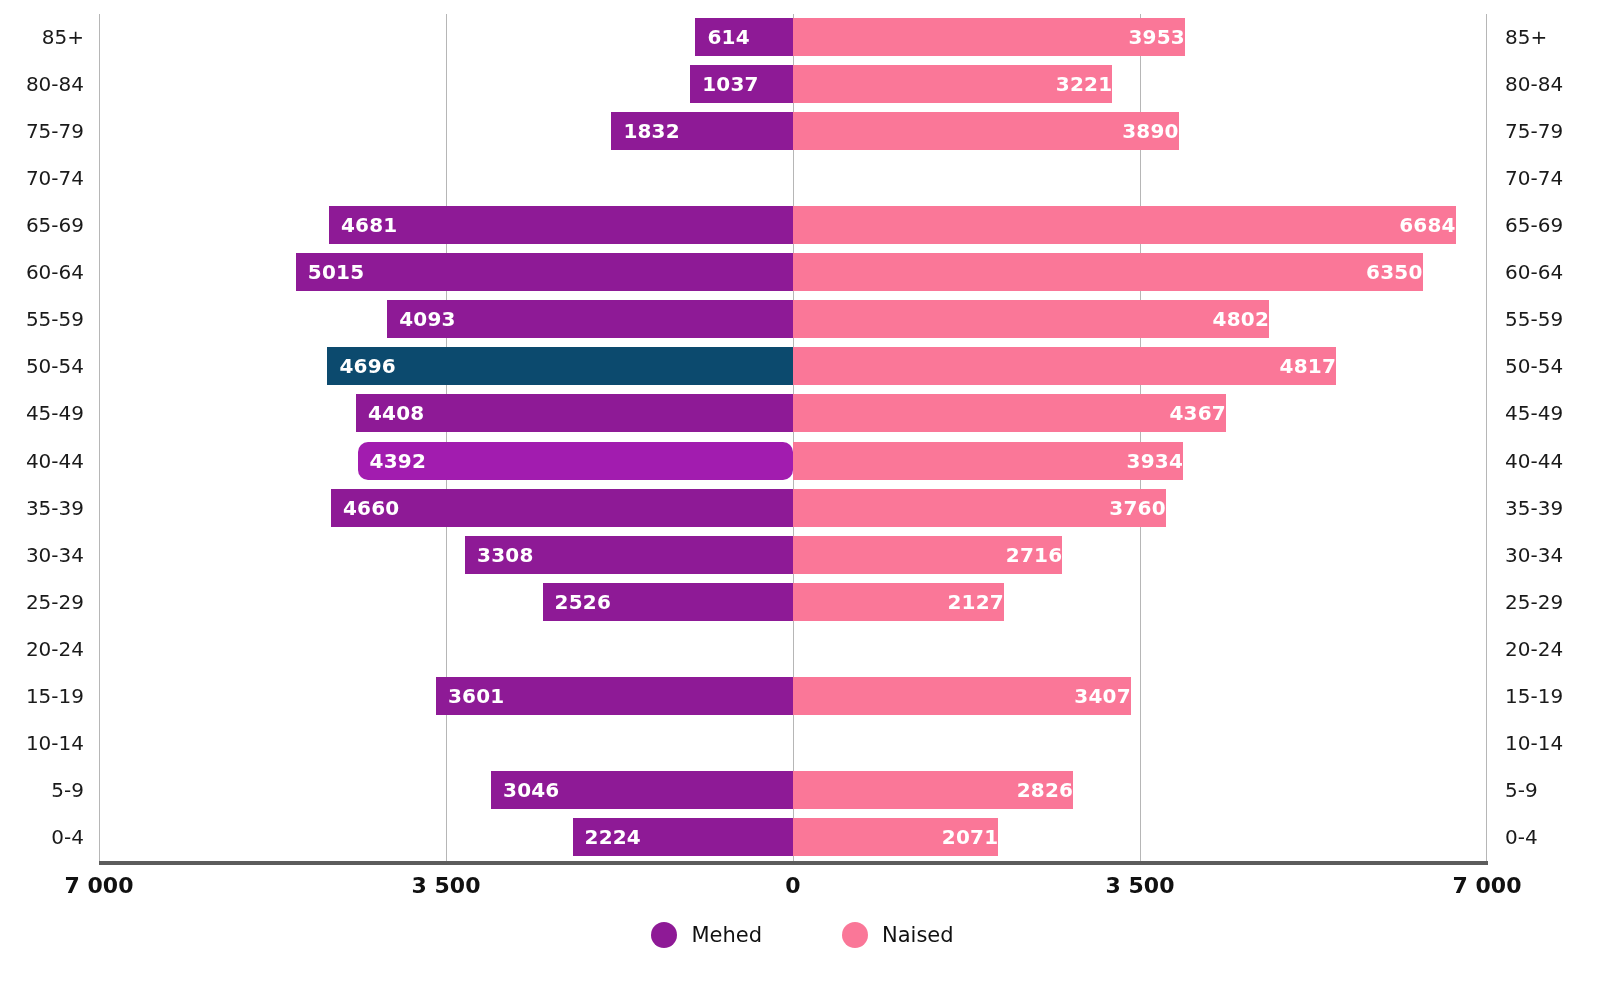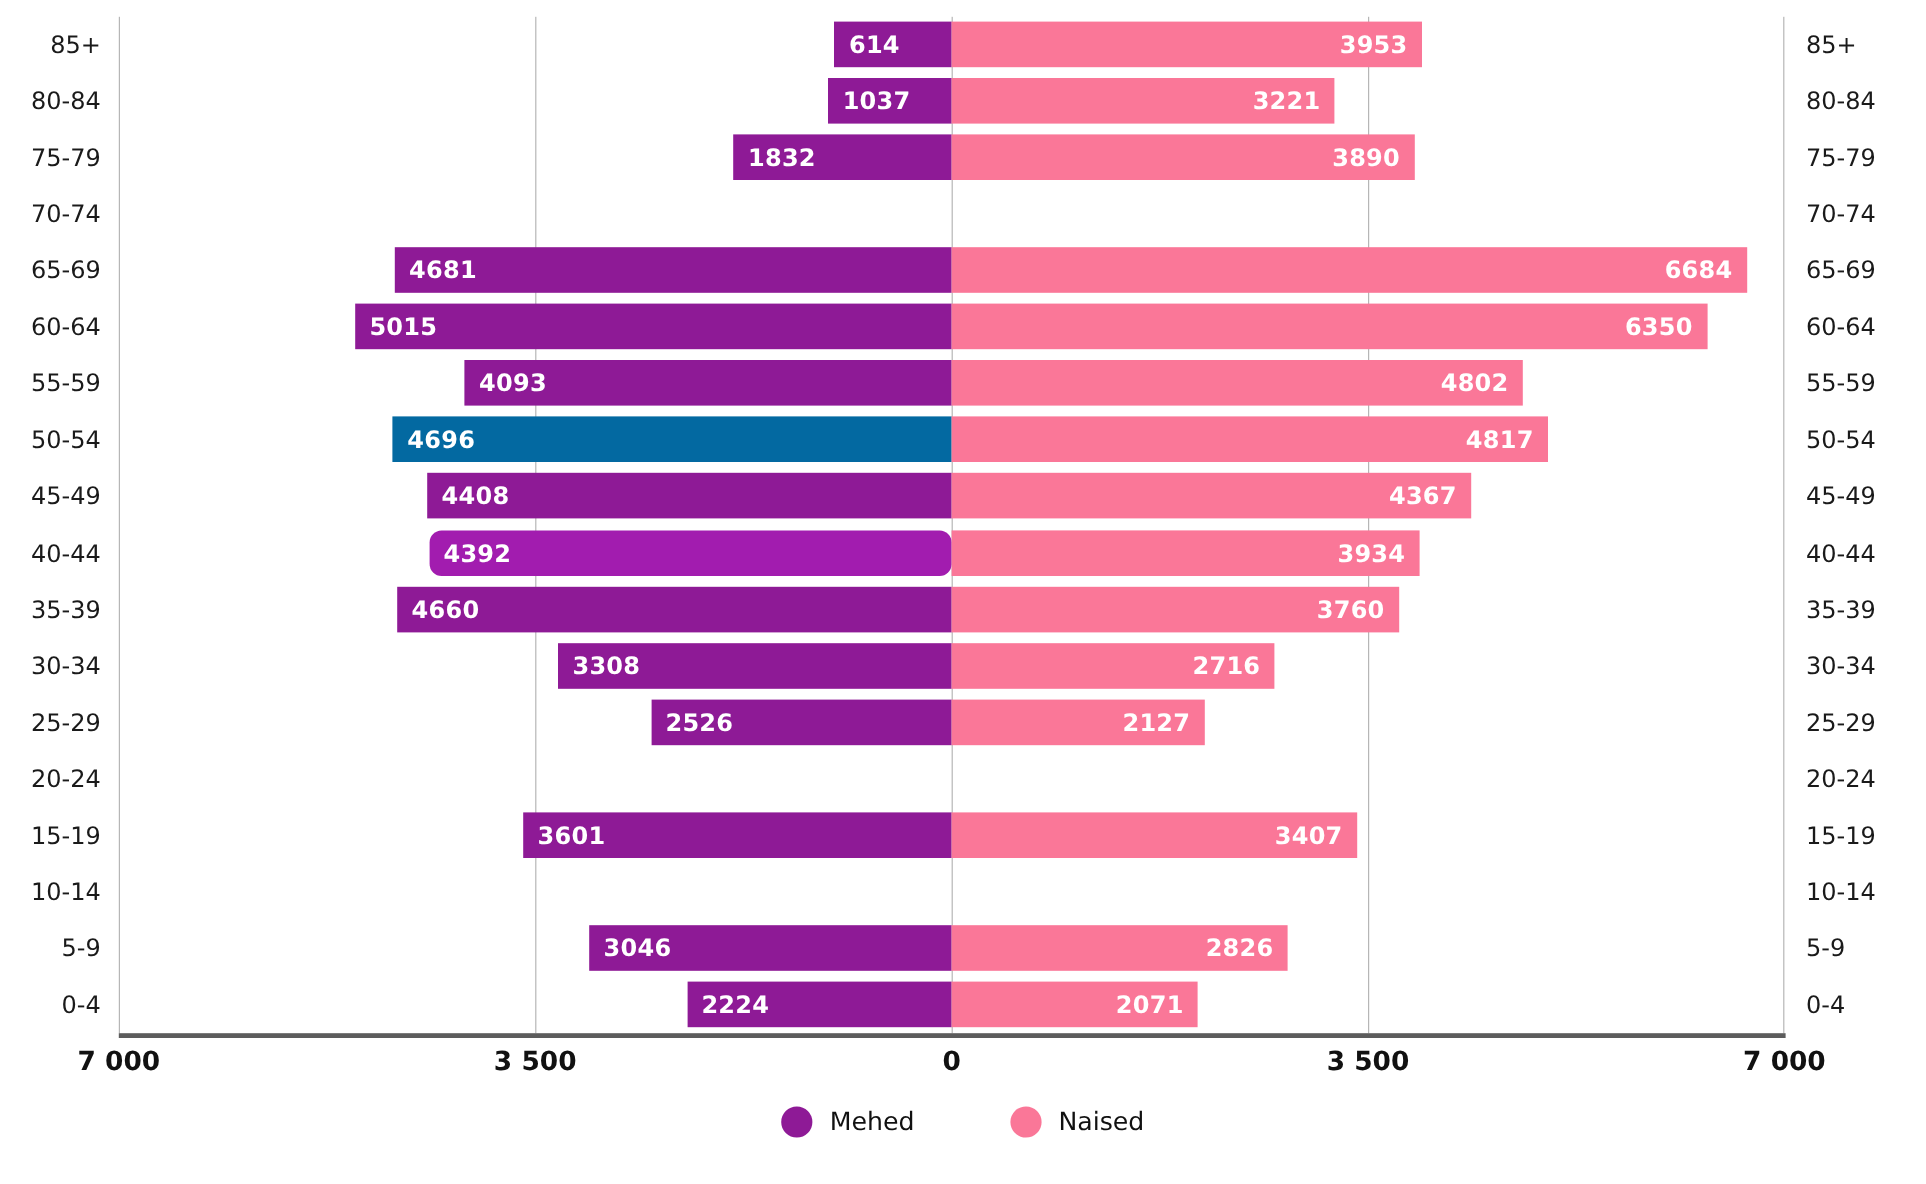--- a/index.html
+++ b/index.html
@@ -86,21 +86,20 @@
   .bar.male {
     right: 0;
     background: #8E1A96;
     justify-content: flex-start;
     padding-left: 12px;
   }
   .bar.female {
     left: 0;
     background: #FA7798;
     justify-content: flex-end;
-    padding-right: 12px;
   }
   .bar-value {
     color: #ffffff;
     font-size: 20px;
     font-weight: bold;
     line-height: 1;
     white-space: nowrap;
     letter-spacing: 0.2px;
   }
 
@@ -273,26 +272,26 @@
             </div>
           </div>
           <div class="half female">
             <div class="bar female" style="width: 476.084px; background: rgb(250, 119, 152);">
               <span class="bar-value">4802</span>
             </div>
           </div>
         </div>
         <div class="row" style="top: 329.389px; height: 47.0556px;">
           <div class="half male">
-            <div class="bar male" style="width: 465.575px; background: #0369a1;">
+            <div class="bar male" style="width: 465.575px; background: #0c4a6e;">
               <span class="bar-value">4696</span>
             </div>
           </div>
           <div class="half female">
-            <div class="bar female" style="width: 497px; background: rgb(250, 119, 152);">
+            <div class="bar female" style="width: 543px; background: rgb(250, 119, 152);">
               <span class="bar-value">4817</span>
             </div>
           </div>
         </div>
         <div class="row" style="top: 376.444px; height: 47.0556px;">
           <div class="half male">
             <div class="bar male" style="width: 437.022px; background: rgb(142, 26, 150);">
               <span class="bar-value">4408</span>
             </div>
           </div>

